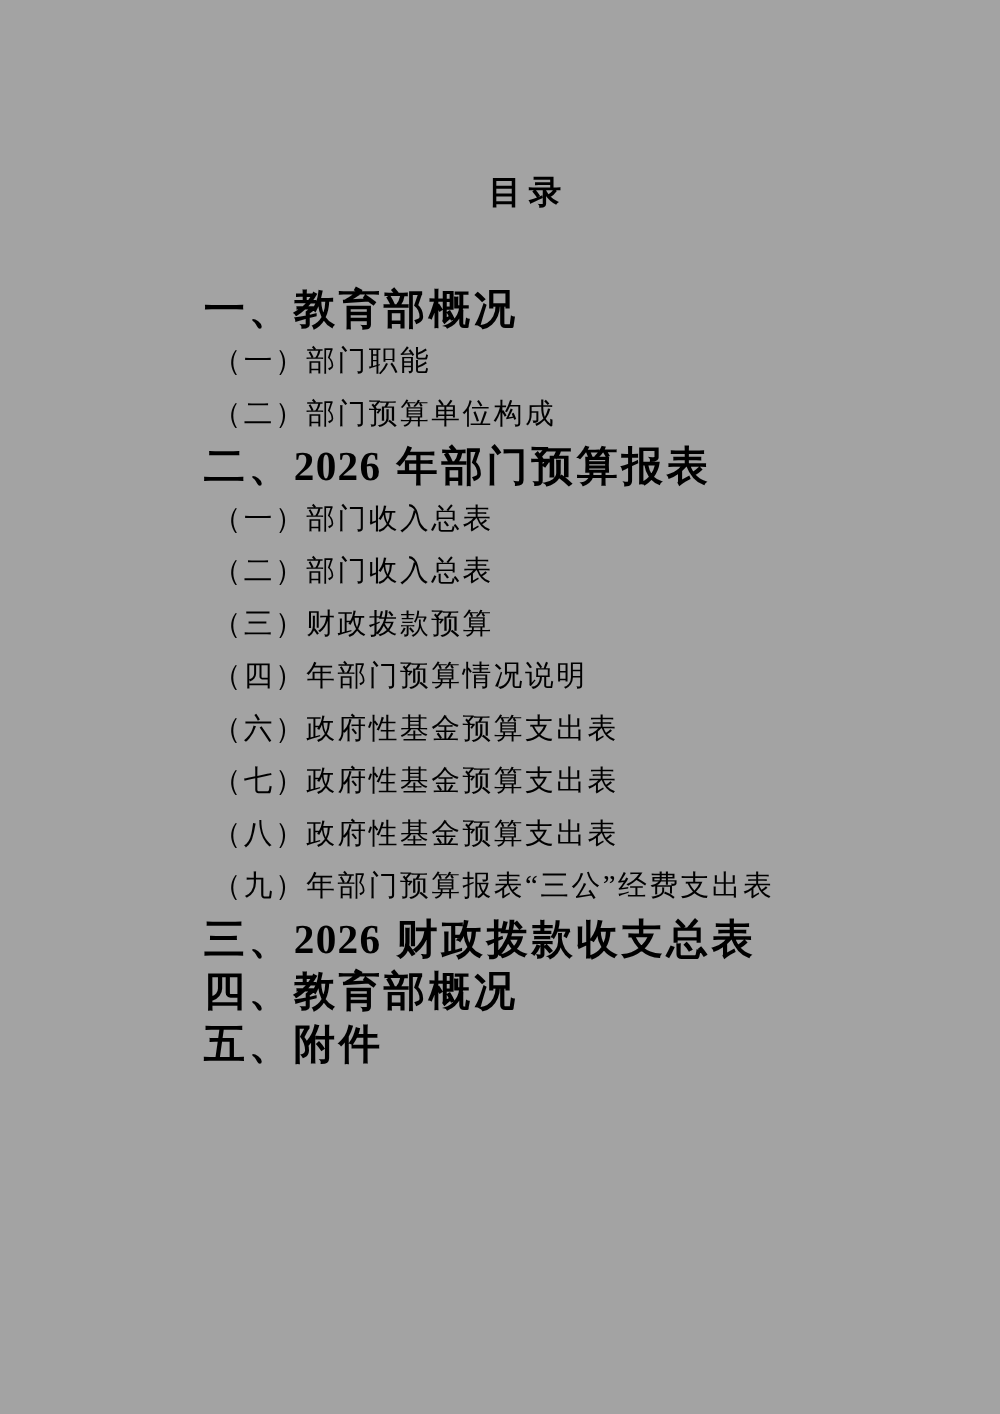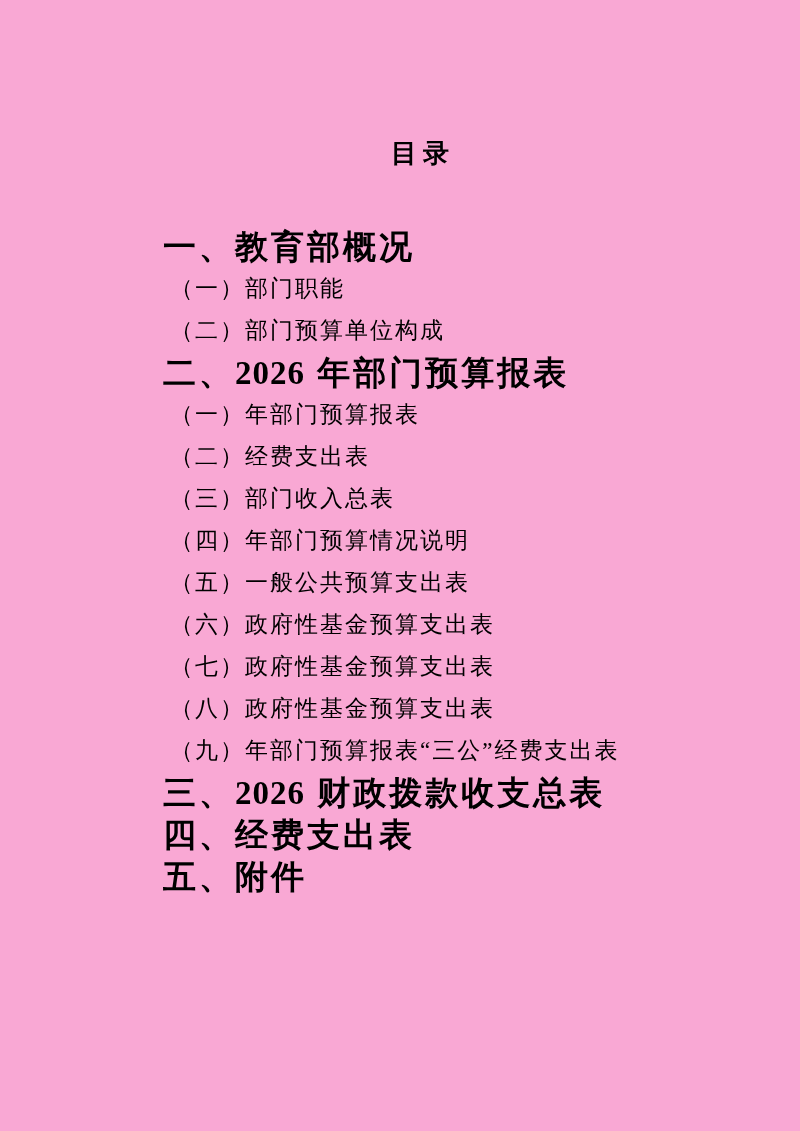--- a/index.html
+++ b/index.html
@@ -1,20 +1,20 @@
 <!DOCTYPE html>
 <html><head>
 <meta charset="utf-8">
 <style>
   html, body { margin: 0; padding: 0; background: #ffffff; }
   .page {
     position: relative;
     width: 800px;
     height: 1131px;
-    background: #f9a8d4;
+    background: #a3a3a3;
     color: #000000;
     overflow: hidden;
     font-family: "Liberation Sans", sans-serif;
   }
   .doc-title {
     padding-top: 132px;
     padding-left: 46px;          
     box-sizing: border-box;
     width: 100%;
     text-align: center;
@@ -60,39 +60,38 @@
   <div class="toc">
 
     <div class="toc-line lvl-h"><span>一、教育部概况</span></div>
 
     <div class="toc-line lvl-s"><span>（一）部门职能</span></div>
 
     <div class="toc-line lvl-s"><span>（二）部门预算单位构成</span></div>
 
     <div class="toc-line lvl-h"><span>二、</span><span class="num">2026</span><span> 年部门预算报表</span></div>
 
-    <div class="toc-line lvl-s"><span>（一）年部门预算报表</span></div>
+    <div class="toc-line lvl-s"><span>（一）部门收入总表</span></div>
 
-    <div class="toc-line lvl-s"><span>（二）经费支出表</span></div>
+    <div class="toc-line lvl-s"><span>（二）部门收入总表</span></div>
 
-    <div class="toc-line lvl-s"><span>（三）部门收入总表</span></div>
+    <div class="toc-line lvl-s"><span>（三）财政拨款预算</span></div>
 
     <div class="toc-line lvl-s"><span>（四）年部门预算情况说明</span></div>
 
-    <div class="toc-line lvl-s"><span>（五）一般公共预算支出表</span></div>
 
     <div class="toc-line lvl-s"><span>（六）政府性基金预算支出表</span></div>
 
     <div class="toc-line lvl-s"><span>（七）政府性基金预算支出表</span></div>
 
     <div class="toc-line lvl-s"><span>（八）政府性基金预算支出表</span></div>
 
     <div class="toc-line lvl-s"><span>（九）年部门预算报表“三公”经费支出表</span></div>
 
     <div class="toc-line lvl-h"><span>三、</span><span class="num">2026</span><span> 财政拨款收支总表</span></div>
 
-    <div class="toc-line lvl-h"><span>四、经费支出表</span></div>
+    <div class="toc-line lvl-h"><span>四、教育部概况</span></div>
 
     <div class="toc-line lvl-h"><span>五、附件</span></div>
 
   </div>
 
 </div>
 
 </body></html>

